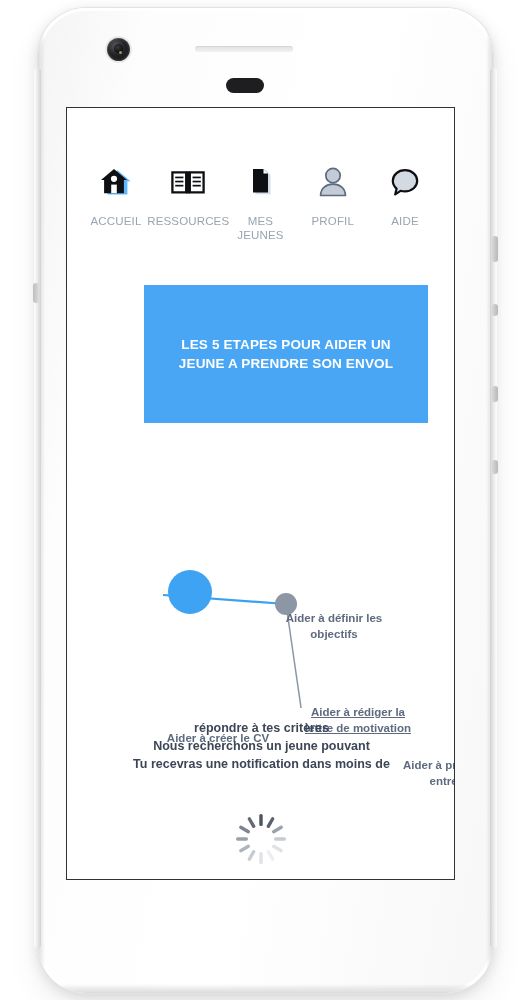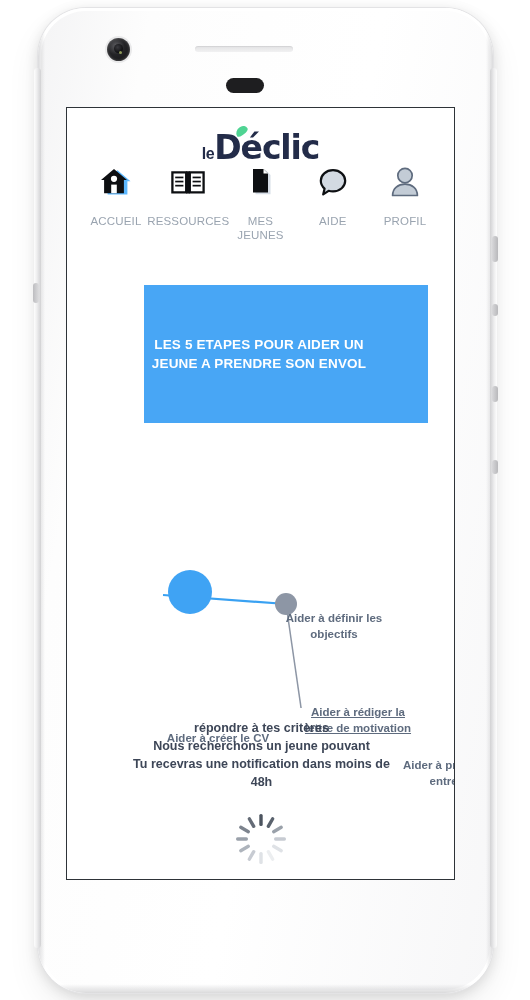--- a/index.html
+++ b/index.html
@@ -121,21 +121,21 @@
   .nav-icon{height:33px;display:flex;align-items:center;justify-content:center;position:relative;}
   .nav-label{
     margin-top:16px;font-size:11.5px;color:#9aa4b0;letter-spacing:.15px;
     text-align:center;line-height:14px;
   }
 
   
   #hero-banner{
     position:absolute;left:77px;top:177px;width:284px;height:138px;
     background:#48a6f5;
-    display:flex;align-items:center;
+    display:flex;align-items:center;justify-content:center;
   }
   #hero-banner-text{
     color:#ffffff;font-weight:bold;font-size:13.5px;line-height:19px;
     text-align:center;letter-spacing:.15px;width:230px;
   }
 
   
   #journey-diagram{
     position:absolute;left:0;top:340px;width:389px;height:260px;
   }
@@ -174,27 +174,20 @@
 
   <div id="phone-camera">
     <div id="phone-camera-lens"></div>
     <div id="phone-camera-fleck"></div>
   </div>
   <div id="phone-speaker"></div>
   <div id="phone-sensor-pill"></div>
 
   <div id="screen">
 
-    <div id="app-logo">
-      <span id="logo-le">le</span>
-      <span id="logo-declic-wrap">
-        <span id="logo-declic">Déclic</span>
-        <span id="logo-accent"></span>
-      </span>
-    </div>
 
     <div id="nav-bar">
 
       <div class="nav-item">
         <span class="nav-icon">
           <svg width="32" height="30" viewBox="0 0 32 30">
             <path d="M17.5 3.2 L30.5 14.2 L27.4 14.2 L27.4 27.4 L7.6 27.4 L7.6 14.2 L4.5 14.2 Z" fill="#5cb8ff"></path>
             <path d="M14 2 L27 13 L23.9 13 L23.9 26.2 L4.1 26.2 L4.1 13 L1 13 Z" fill="#0d0f12"></path>
             <path d="M11.2 26.2 L11.2 17.6 L16.8 17.6 L16.8 26.2 Z" fill="#ffffff"></path>
             <circle cx="14" cy="11.8" r="3.1" fill="#ffffff"></circle>
@@ -228,37 +221,37 @@
             <path d="M10.5 4.5 L21 4.5 L25.5 9 L25.5 28.2 L10.5 28.2 Z" fill="#d6dde6"></path>
             <path d="M8 3 L18.5 3 L23 7.5 L23 26.5 L8 26.5 Z" fill="#0d0f12"></path>
             <path d="M18.5 3 L23 7.5 L18.5 7.5 Z" fill="#ffffff"></path>
           </svg>
         </span>
         <span class="nav-label">MES JEUNES</span>
       </div>
 
       <div class="nav-item">
         <span class="nav-icon">
+          <svg width="30" height="32" viewBox="0 0 30 32">
+            <circle cx="15" cy="9.6" r="7.2" fill="#c3ccd6" stroke="#5e6b7e" stroke-width="1.7"></circle>
+            <path d="M2.6 29.5 C2.6 22 8.2 18.2 15 18.2 C21.8 18.2 27.4 22 27.4 29.5 Z" fill="#c3ccd6" stroke="#5e6b7e" stroke-width="1.7" stroke-linejoin="round"></path>
+          </svg>
+        </span>
+        <span class="nav-label">PROFIL</span>
+      </div>
+
+      <div class="nav-item">
+        <span class="nav-icon">
           <svg width="30" height="30" viewBox="0 0 30 30">
             <path d="M15 3.2 C22 3.2 27.2 8 27.2 13.8 C27.2 19.6 22 24.4 15 24.4
                      C13.4 24.4 11.9 24.2 10.6 23.8 L5.2 27.4 L6.6 21.6
                      C4.2 19.6 2.8 16.9 2.8 13.8 C2.8 8 8 3.2 15 3.2 Z" fill="#d3dae2" stroke="#0d0f12" stroke-width="2.2" stroke-linejoin="round"></path>
           </svg>
         </span>
         <span class="nav-label">AIDE</span>
-      </div>
-
-      <div class="nav-item">
-        <span class="nav-icon">
-          <svg width="30" height="32" viewBox="0 0 30 32">
-            <circle cx="15" cy="9.6" r="7.2" fill="#c3ccd6" stroke="#5e6b7e" stroke-width="1.7"></circle>
-            <path d="M2.6 29.5 C2.6 22 8.2 18.2 15 18.2 C21.8 18.2 27.4 22 27.4 29.5 Z" fill="#c3ccd6" stroke="#5e6b7e" stroke-width="1.7" stroke-linejoin="round"></path>
-          </svg>
-        </span>
-        <span class="nav-label">PROFIL</span>
       </div>
 
     </div>
 
     <div id="hero-banner">
       <div id="hero-banner-text">LES 5 ETAPES POUR AIDER UN JEUNE A PRENDRE SON ENVOL</div>
     </div>
 
     <div id="journey-diagram">
       <svg id="journey-svg" width="389" height="260" viewBox="0 0 389 260">
@@ -276,21 +269,20 @@
       <div class="step-label" style="left:203px;top:163px;width:128px;">Aider à définir les objectifs</div>
       <div class="step-label" style="left:89px;top:283px;width:124px;">Aider à créer le CV</div>
       <div class="step-label" style="left:229px;top:257px;width:124px;text-decoration:underline;">Aider à rédiger la lettre de motivation</div>
       <div class="step-label" style="left:332px;top:310px;width:116px;">Aider à préparer les entretiens</div>
     </div>
 
     <div id="status-message">
       <div>répondre à tes critères</div>
       <div>Nous recherchons un jeune pouvant</div>
       <div>Tu recevras une notification dans moins de</div>
-      <div>48h</div>
     </div>
 
     <div id="loading-spinner">
       <svg width="64" height="64" viewBox="0 0 64 64">
         <g transform="translate(32,32)">
           <g fill="#4c545f">
               <rect x="-1.7" y="-25" width="3.4" height="12" rx="1.6"></rect>
             </g>
           <g transform="rotate(30)" fill="#5a626d">
               <rect x="-1.7" y="-25" width="3.4" height="12" rx="1.6"></rect>

